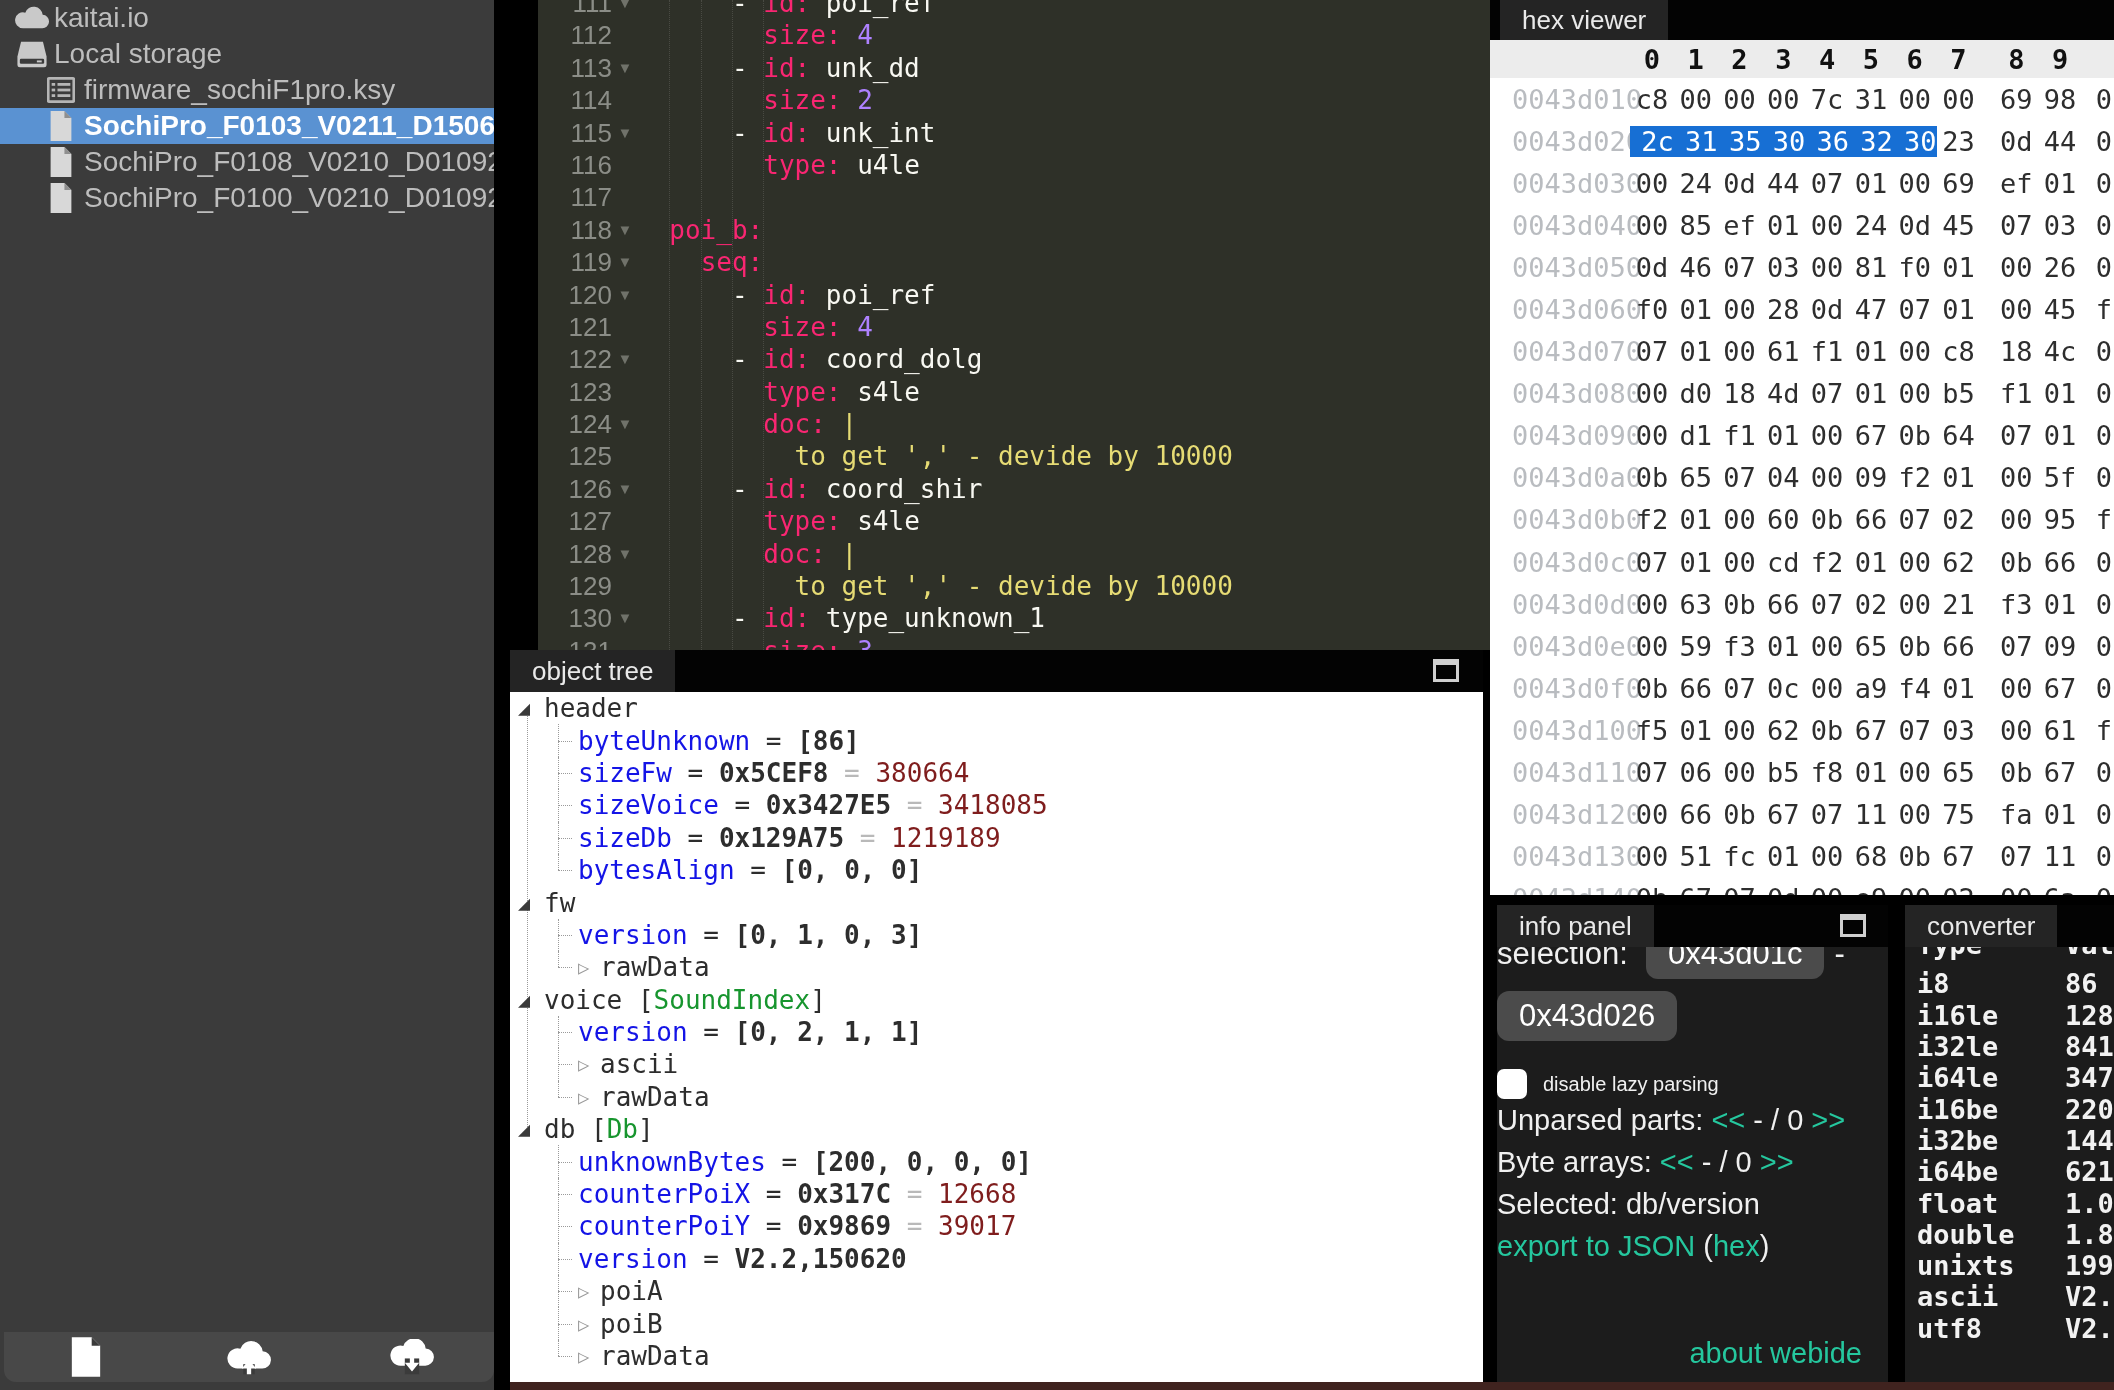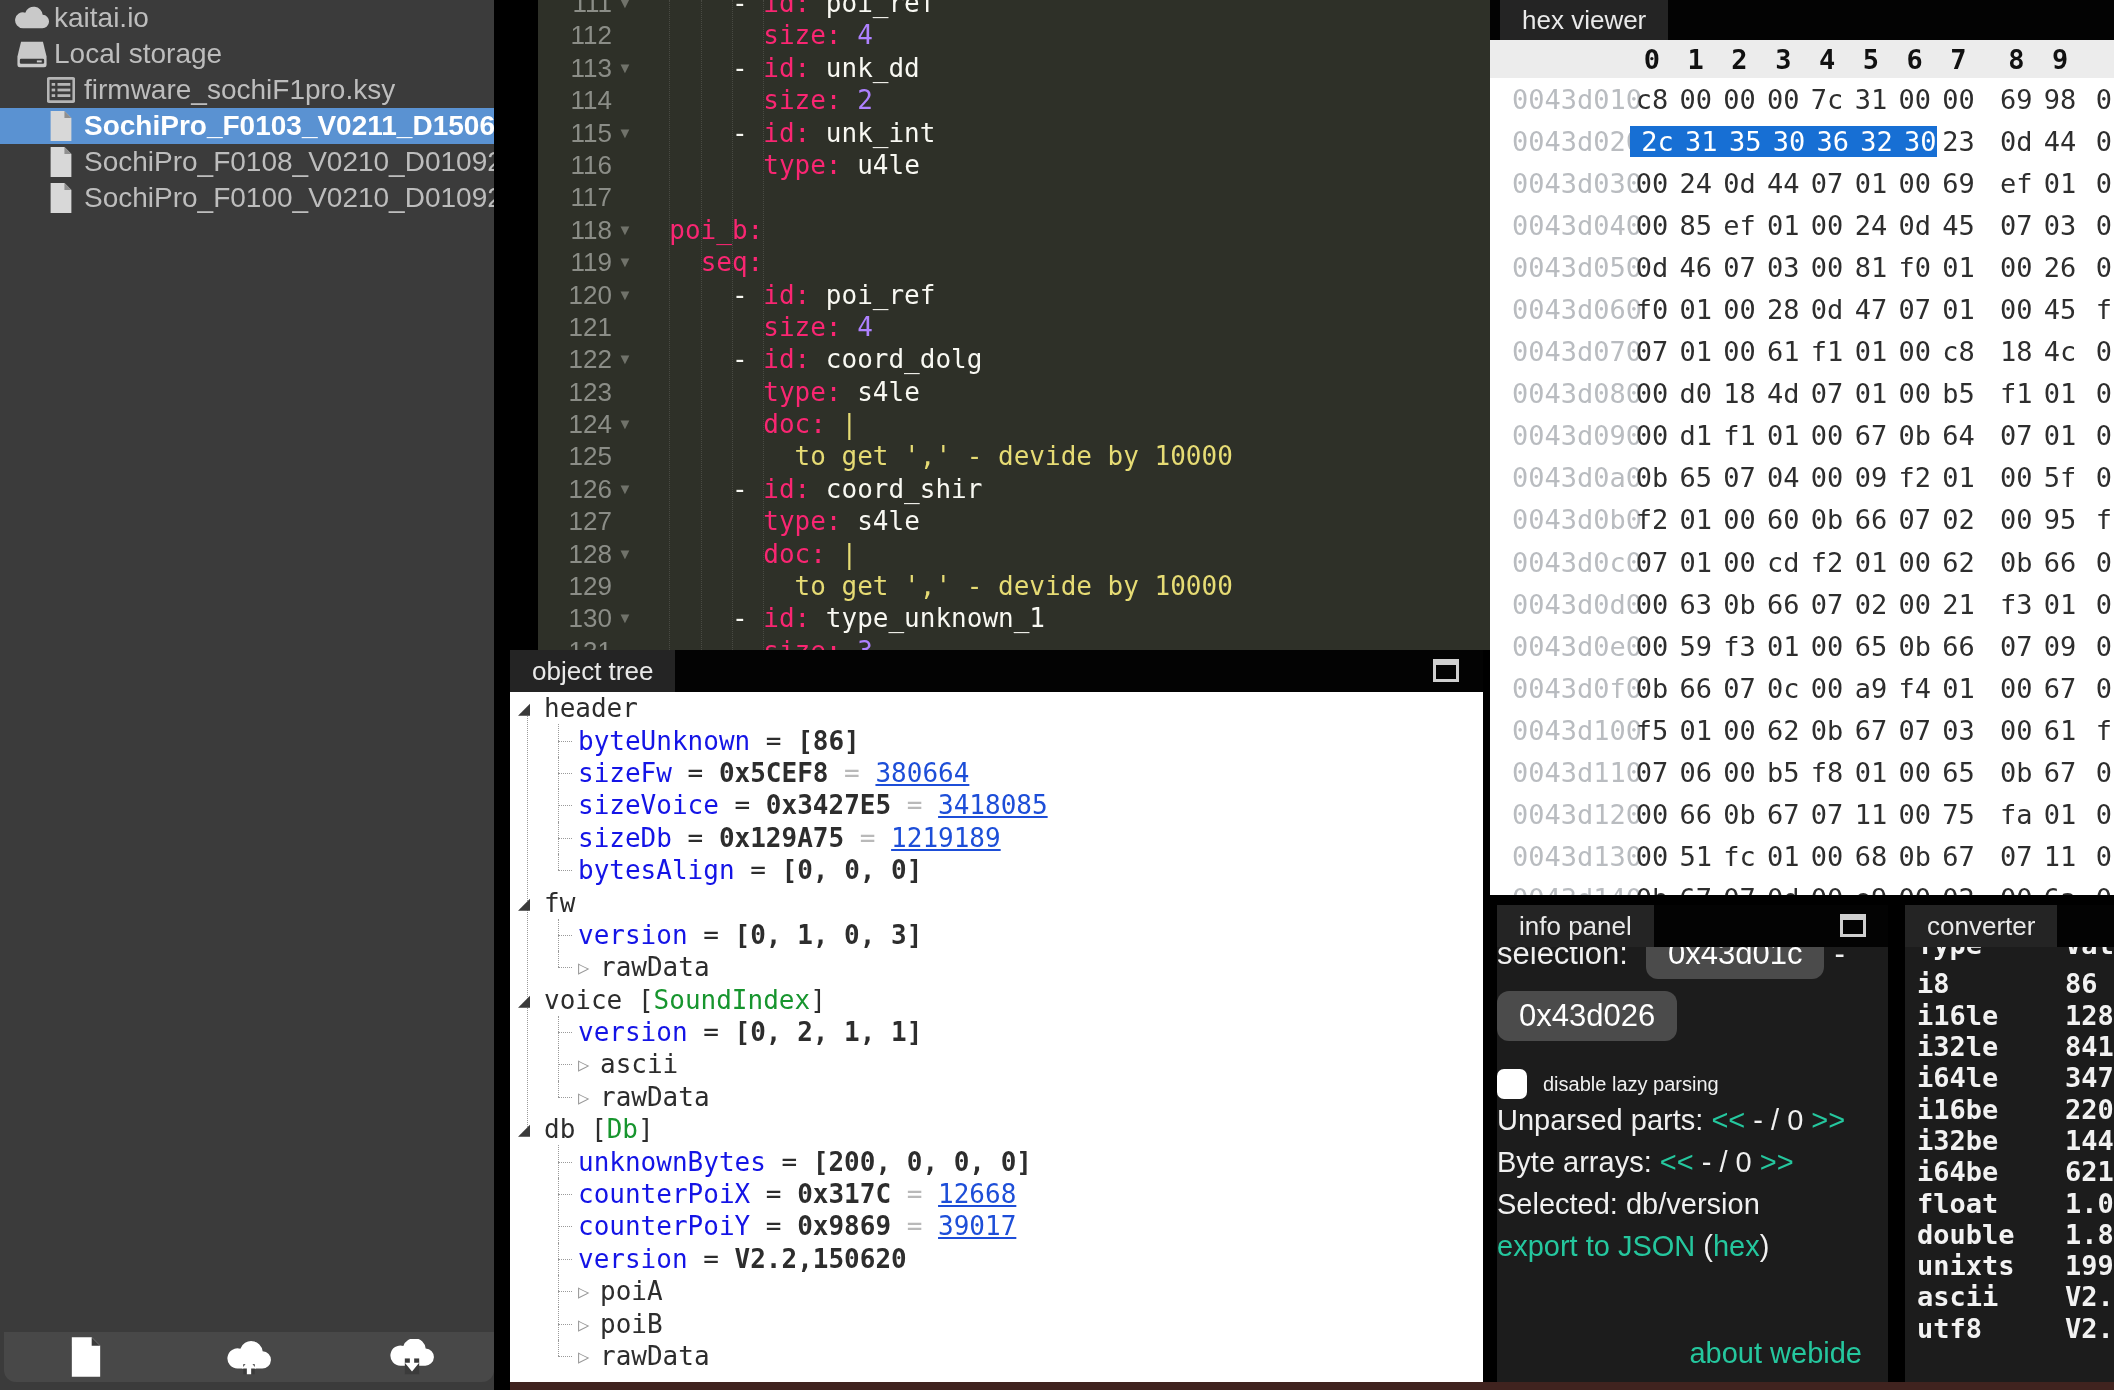--- a/index.html
+++ b/index.html
@@ -43,21 +43,21 @@
   .tr-exp-open{width:26px;margin-left:8px;color:#3a3a3a;font-size:20px;flex:0 0 auto;}
   .tr-exp-closed{width:22px;color:#9a9a9a;font-size:19px;flex:0 0 auto;}
   .stub{position:relative;width:26px;height:32.4px;margin-left:42px;flex:0 0 auto;}
   .stub::before{content:"";position:absolute;left:6px;top:0;bottom:0;border-left:1px dotted #9a9a9a;}
   .stub.end::before{bottom:50%;}
   .stub::after{content:"";position:absolute;left:6px;top:50%;width:14px;border-top:1px dotted #9a9a9a;}
   .t-name{color:#1414e6;}
   .t-eq{color:#2d2d2d;}
   .t-val{color:#2d2d2d;font-weight:bold;}
   .t-eq2{color:#b9b9b9;}
-  .t-dec{color:#1d4ed8;text-decoration:underline;}
+  .t-dec{color:#7f1d1d;}
   .t-type{color:#17952e;}
   .t-brk{color:#2d2d2d;}
   .rootline{position:absolute;left:17px;top:16px;height:421px;border-left:1px dotted #9a9a9a;}
 
   
   .hexv{position:absolute;left:1490px;top:0;width:624px;height:895px;background:#fff;overflow:hidden;}
   .hex-colhead{position:absolute;left:0;top:40px;width:624px;height:38px;background:#ececec;
                display:flex;align-items:center;font-family:"DejaVu Sans Mono",monospace;
                font-size:27px;font-weight:bold;color:#111;}
   .hex-rows{position:absolute;left:0;top:78px;width:660px;}

